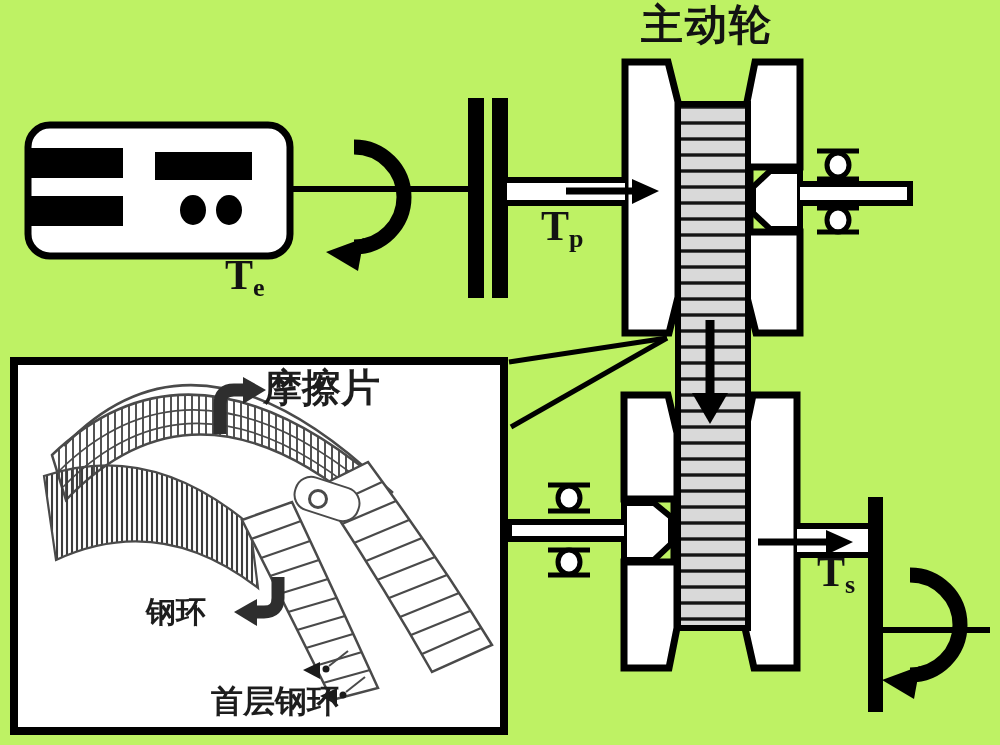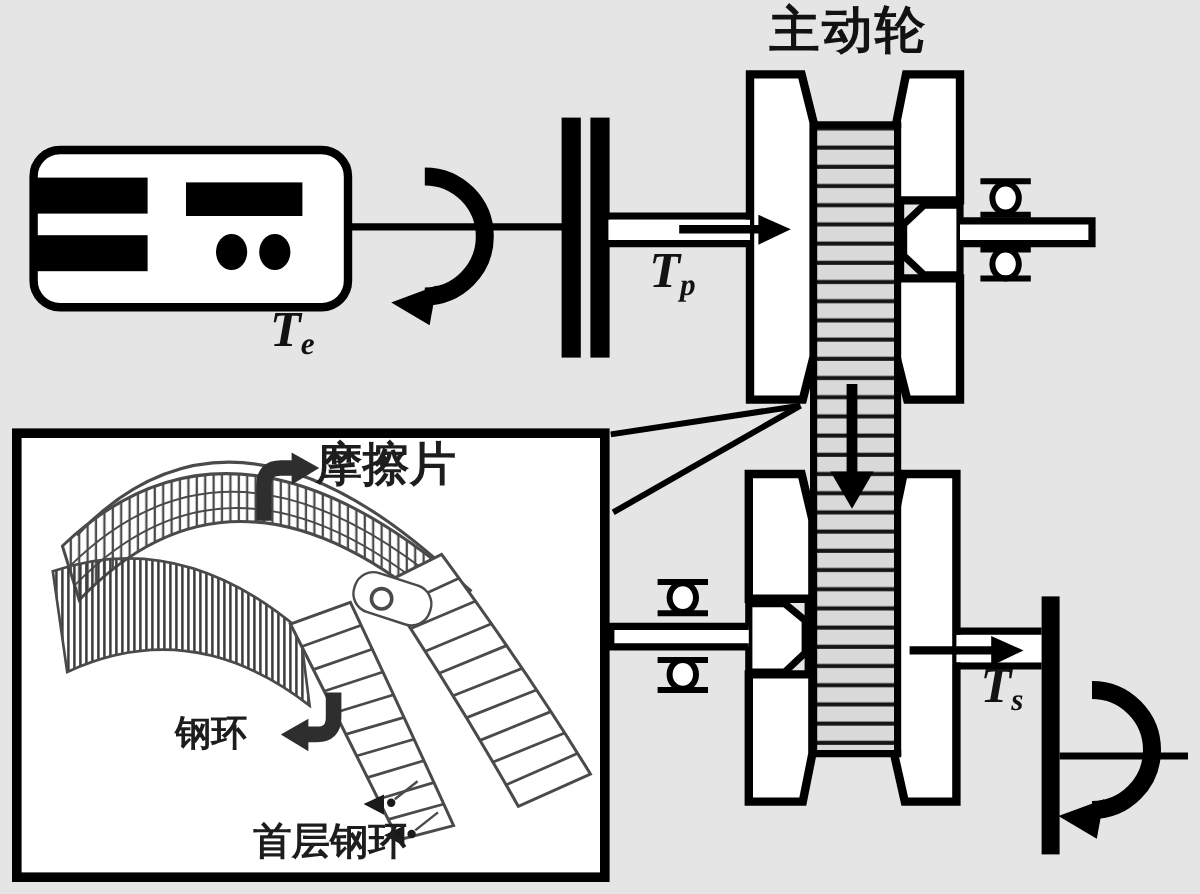--- a/index.html
+++ b/index.html
@@ -1,21 +1,21 @@
 <!DOCTYPE html>
 <html><head>
 <meta charset="utf-8">
 <style>
   html,body{margin:0;padding:0;background:#ffffff;}
-  #canvas{position:relative;width:1000px;height:745px;background:#e5e5e5;overflow:hidden;
+  #canvas{position:relative;width:1000px;height:745px;background:#bef264;overflow:hidden;
           font-family:"Liberation Sans",sans-serif;text-align:center;}
   #diagram-svg{position:absolute;left:0;top:0;}
   .lbl{position:absolute;color:#121212;font-weight:700;white-space:nowrap;line-height:1;}
   .cjk{font-family:"Liberation Sans",sans-serif;}
-  .math{font-family:"Liberation Serif",serif;font-style:italic;font-weight:600;color:#121212;}
+  .math{font-family:"Liberation Serif",serif;font-weight:600;color:#121212;}
   .math .sub{font-size:0.62em;position:relative;top:0.28em;}
   #driving-pulley-label{left:641px;top:4px;font-size:42px;letter-spacing:2px;}
   #driven-pulley-label{left:649px;top:689px;font-size:44px;letter-spacing:1px;}
   #engine-label{left:80px;top:263px;font-size:40px;}
   #engine-torque-label{left:225px;top:254px;font-size:42px;}
   #primary-torque-label{left:541px;top:205px;font-size:42px;}
   #secondary-torque-label{left:817px;top:551px;font-size:42px;}
   #friction-plate-label{left:263px;top:368px;font-size:39px;color:#1d1d1d;}
   #steel-ring-label{left:146px;top:597px;font-size:30px;color:#1d1d1d;}
   #second-layer-label{left:183px;top:656px;font-size:25px;color:#1d1d1d;}

